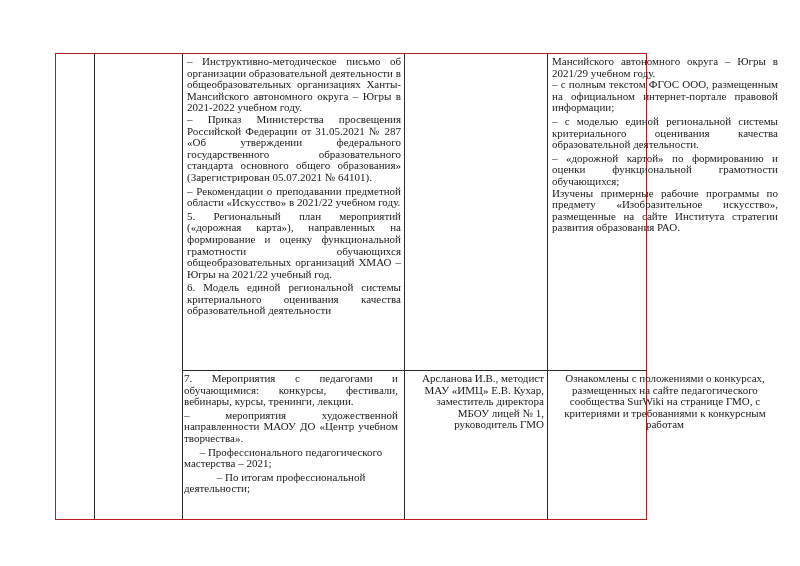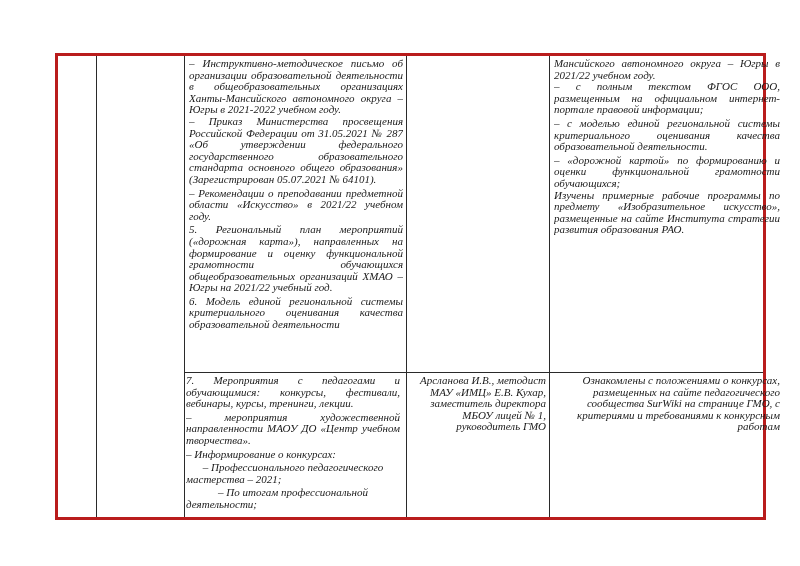--- a/index.html
+++ b/index.html
@@ -18,25 +18,24 @@
     .page {
       position: absolute;
       left: 0; top: 0;
       width: 800px; height: 566px;
       background: #fff;
     }
     .tbl {
       position: absolute;
       left: 55px;
       top: 53px;
-      width: 711px;
+      width: 592px;
       height: 467px;
-      border: 3px solid #b91c1c;
+      border: 1px solid #b91c1c;
       box-sizing: border-box;
-      font-style: italic;
     }
     .vline {
       position: absolute;
       top: 0;
       bottom: 0;
       width: 0;
       border-left: 1px solid #2a2a2a;
     }
     .hline {
       position: absolute;
@@ -54,21 +53,21 @@
       margin: 0;
     }
     .just p {
       text-align: justify;
       text-align-last: left;
     }
     .center p {
       text-align: right;
     }
     .left p {
-      text-align: right;
+      text-align: center;
     }
     .gap {
       margin-top: 2px !important;
     }
   </style>
 </head>
 <body>
 
 <div class="page">
   <div class="tbl">
@@ -93,31 +92,30 @@
       <p class="gap">– Рекомендации о преподавании предметной области «Искусство» в 2021/22 учебном году.</p>
       <p class="gap">5. Региональный план мероприятий («дорожная карта»), направленных на формирование и оценку функциональной грамотности обучающихся общеобразовательных организаций ХМАО – Югры на 2021/22 учебный год.</p>
       <p class="gap">6. Модель единой региональной системы критериального оценивания качества образовательной деятельности</p>
     </div>
 
     <div class="cell center" style="left:352px; top:2px; width:136px; height:312px;">
       <p></p>
     </div>
 
     <div class="cell just" style="left:496px; top:2px; width:226px; height:312px;">
-      <p>Мансийского автономного округа – Югры в 2021/22 учебном году.</p>
+      <p>Мансийского автономного округа – Югры в 2021/29 учебном году.</p>
       <p>– с полным текстом ФГОС ООО, размещенным на официальном интернет-портале правовой информации;</p>
       <p class="gap">– с моделью единой региональной системы критериального оценивания качества образовательной деятельности.</p>
       <p class="gap">– «дорожной картой» по формированию и оценки функциональной грамотности обучающихся;</p>
       <p>Изучены примерные рабочие программы по предмету «Изобразительное искусство», размещенные на сайте Института стратегии развития образования РАО.</p>
     </div>
 
     <div class="cell just" style="left:128px; top:319px; width:214px; height:146px;">
       <p>7. Мероприятия с педагогами и обучающимися: конкурсы, фестивали, вебинары, курсы, тренинги, лекции.</p>
       <p class="gap">– мероприятия художественной направленности МАОУ ДО «Центр учебном творчества».</p>
-      <p class="gap" style="text-align:left;">– Информирование о конкурсах:</p>
       <p class="gap" style="text-align:center;">– Профессионального педагогического мастерства – 2021;</p>
       <p class="gap" style="text-align:center;">– По итогам профессиональной деятельности;</p>
     </div>
 
     <div class="cell center" style="left:352px; top:319px; width:136px; height:146px;">
       <p>Арсланова И.В., методист МАУ «ИМЦ» Е.В. Кухар, заместитель директора МБОУ лицей № 1, руководитель ГМО</p>
     </div>
 
     <div class="cell left" style="left:496px; top:319px; width:226px; height:146px;">
       <p>Ознакомлены  с положениями о конкурсах, размещенных на сайте педагогического сообщества SurWiki на странице ГМО, с критериями и требованиями к конкурсным работам</p>

